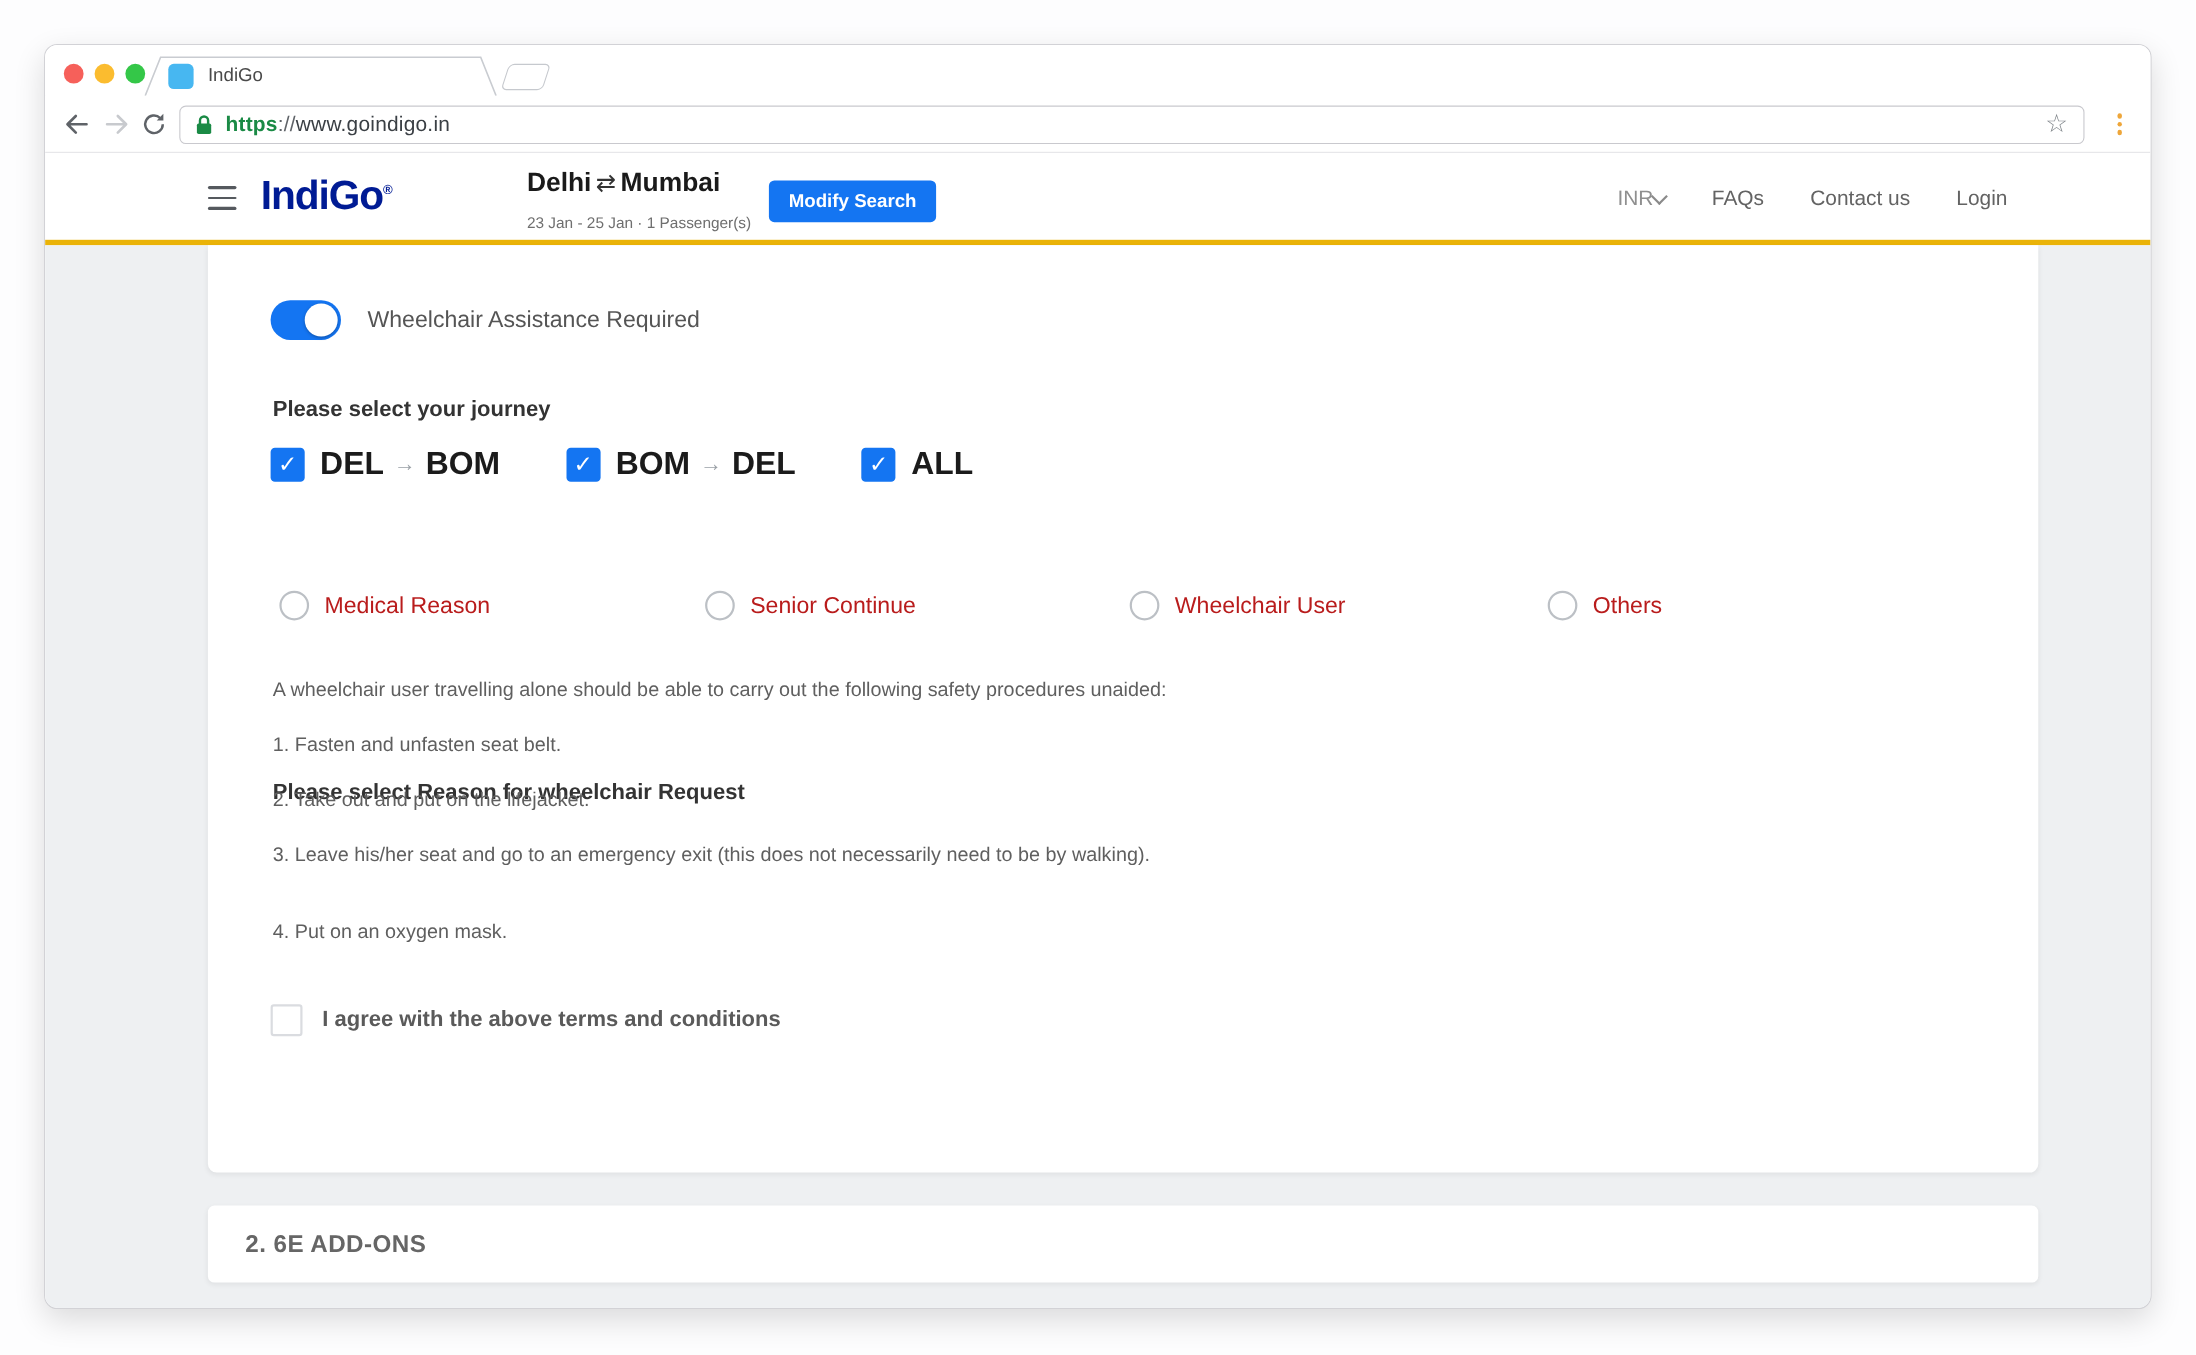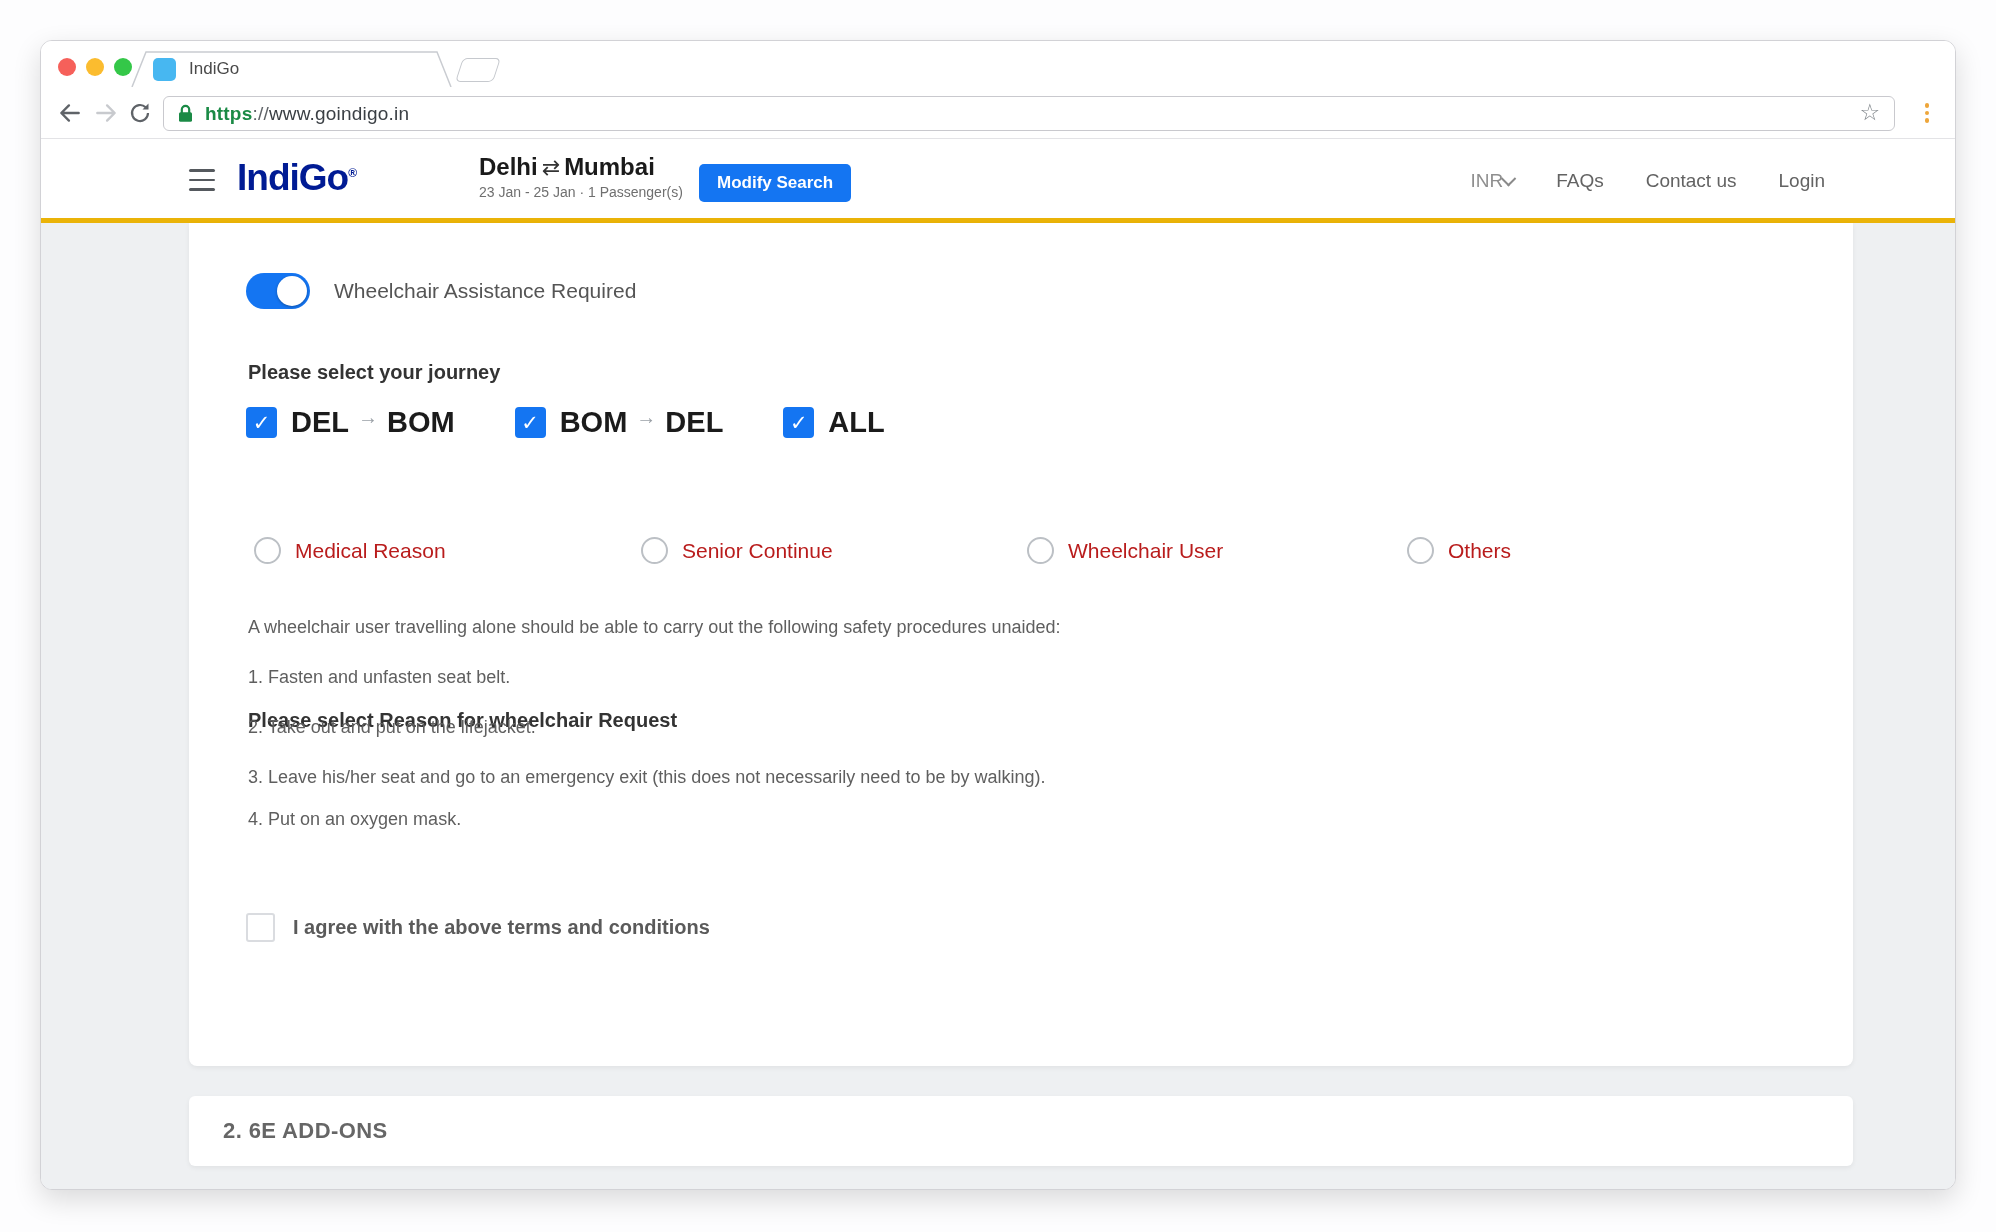--- a/index.html
+++ b/index.html
@@ -47,21 +47,21 @@
     border-bottom:5px solid #eab308; box-shadow:0 1px 2px rgba(0,0,0,.04); }
   .hamburger { position:absolute; left:148px; top:30px; width:26px; height:22px;
     display:flex; flex-direction:column; justify-content:space-between; }
   .hamburger i { display:block; height:2.6px; background:#55595e; border-radius:2px; }
   .logo { position:absolute; left:196px; top:18px; font-size:37px; font-weight:bold;
     color:#001b94; letter-spacing:-1px; }
   .logo sup { font-size:12px; letter-spacing:0; }
   .route { position:absolute; left:438px; top:14px; }
   .route-title { font-size:24px; font-weight:bold; color:#1a1a1a; }
   .route-title .swap { font-weight:normal; font-size:22px; color:#333; padding:0 4px; }
-  .route-sub { font-size:14px; color:#6f6f6f; margin-top:3px; }
+  .route-sub { font-size:14px; color:#6f6f6f; margin-top:13px; }
   .modify { position:absolute; left:658px; top:25px; height:38px; padding:0 18px;
     background:#1475f2; color:#fff; font-size:17px; font-weight:bold; border:none;
     border-radius:5px; display:flex; align-items:center; }
   .topnav { position:absolute; right:130px; top:0; height:84px; display:flex;
     align-items:center; gap:42px; font-size:19px; color:#636363; }
   .currency { display:flex; align-items:center; gap:0; color:#8f8f8f; }
   .chev { width:11px; height:11px; border-right:2px solid #8a8a8a; border-bottom:2px solid #8a8a8a;
     transform:rotate(45deg) translate(-2px,-2px); display:inline-block; }
 
   
@@ -80,32 +80,32 @@
   .toggle-label { margin-left:24px; font-size:21px; color:#555; }
 
   .sec-heading { position:absolute; left:59px; font-size:20px; font-weight:bold; color:#333; }
   .h-journey { top:138px; }
   .h-reason { top:486px; }
 
   .cb-row { position:absolute; left:57px; top:183px; display:flex; gap:60px; }
   .cb-group { display:flex; align-items:center; }
   .checkbox { width:31px; height:31px; border-radius:4px; background:#1475f2; color:#fff;
     font-size:21px; font-weight:bold; display:flex; align-items:center; justify-content:center; }
-  .cb-label { margin-left:14px; font-size:29px; font-weight:bold; color:#1b1b1b; display:flex; }
+  .cb-label { margin-left:14px; font-size:29px; font-weight:bold; color:#1b1b1b; display:flex; align-items:center; }
   .cb-arrow { font-size:20px; font-weight:normal; color:#9aa0a6; margin:0 9px; }
 
   .radio-row { position:absolute; left:57px; top:314px; width:1550px; height:30px; }
   .radio-opt { position:absolute; display:flex; align-items:center; }
   .radio { width:27px; height:27px; border-radius:50%; border:2px solid #bcc0c5; background:#fff; }
   .radio-label { margin-left:14px; font-size:21px; color:#b91c1c; }
 
   .body-text { position:absolute; left:59px; font-size:18px; color:#5f5f5f; }
   .t-intro { top:444px; }
   .t-intro { top:394px; }
-  .li1 { top:444px; } .li2 { top:494px; } .li3 { top:544px; } .li4 { top:586px; }
+  .li1 { top:444px; } .li2 { top:494px; } .li3 { top:544px; } .li4 { top:614px; }
 
   .agree-row { position:absolute; left:57px; top:690px; display:flex; align-items:center; }
   .agree-box { width:29px; height:29px; border:2px solid #dadce0; border-radius:3px; background:#fff; }
   .agree-label { margin-left:18px; font-size:20px; font-weight:bold; color:#5a5a5a; }
 
   .continue { position:absolute; right:57px; top:740px; width:283px; height:70px;
     background:#32329e; color:#fff; font-size:21px; font-weight:bold; border:none;
     border-radius:5px; display:flex; align-items:center; justify-content:center;
     box-shadow:0 2px 5px rgba(0,0,0,.2); }
 </style>

